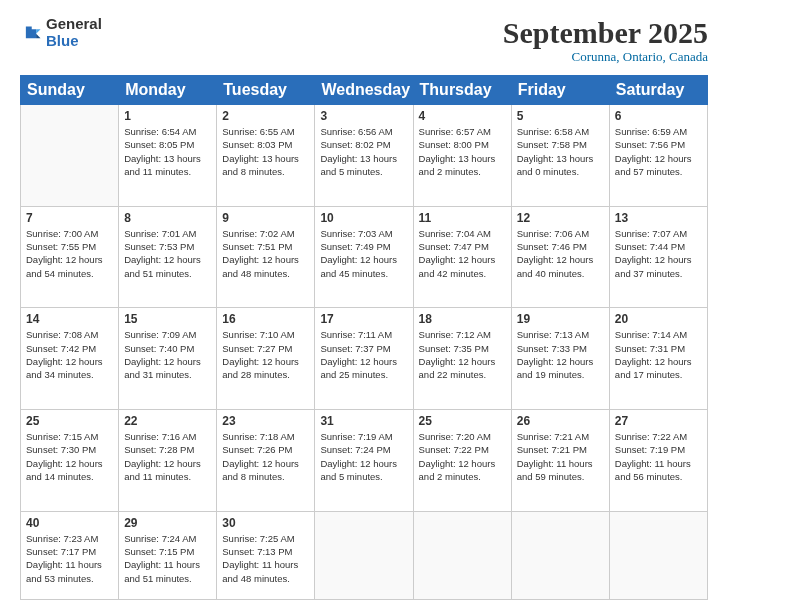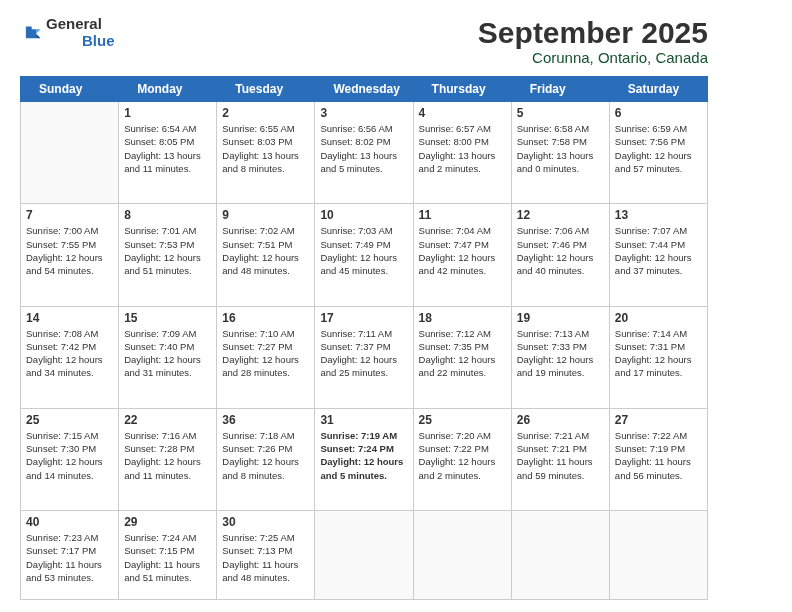--- a/index.html
+++ b/index.html
@@ -28,51 +28,52 @@
       display: flex;
       align-items: center;
       gap: 4px;
     }
     .logo-text {
       font-size: 15px;
       font-weight: bold;
       line-height: 1.1;
     }
     .logo-general { color: #333; }
-    .logo-blue { color: #2a6eba; margin-left: 36px; }
+    .logo-blue { color: #2a6eba; }
     .logo-icon {
       width: 22px;
       height: 22px;
     }
     .title-block {
       text-align: right;
+      font-family: Liberation Serif, serif;
     }
     .month-title {
       font-size: 30px;
       font-weight: bold;
       color: #333;
       line-height: 1.1;
     }
     .location {
-      font-size: 15px;
-      color: #14532d;
+      font-size: 13px;
+      color: #0369a1;
     }
     .calendar {
       flex: 1;
       border: 1px solid #ccc;
       border-collapse: collapse;
       width: 100%;
       table-layout: fixed;
     }
     .calendar th {
       background: #2a6eba;
       color: #fff;
       text-align: left;
-      padding: 5px 18px;
-      font-size: 12px;
+      padding: 5px 6px;
+      font-size: 16px;
       font-weight: bold;
       border: 1px solid #2a6eba;
     }
     .calendar td {
       border: 1px solid #ccc;
       vertical-align: top;
       padding: 4px 5px;
       height: 90px;
     }
     .day-num {
@@ -284,29 +285,29 @@
 and 14 minutes.</div>
           </td>
           <td>
             <span class="day-num">22</span>
             <div class="day-info" style="white-space: pre-line;">Sunrise: 7:16 AM
 Sunset: 7:28 PM
 Daylight: 12 hours
 and 11 minutes.</div>
           </td>
           <td>
-            <span class="day-num">36</span>
+            <span class="day-num">23</span>
             <div class="day-info" style="white-space: pre-line;">Sunrise: 7:18 AM
 Sunset: 7:26 PM
 Daylight: 12 hours
 and 8 minutes.</div>
           </td>
           <td>
             <span class="day-num">31</span>
-            <div class="day-info" style="white-space: pre-line; font-weight: bold;">Sunrise: 7:19 AM
+            <div class="day-info" style="white-space: pre-line;">Sunrise: 7:19 AM
 Sunset: 7:24 PM
 Daylight: 12 hours
 and 5 minutes.</div>
           </td>
           <td>
             <span class="day-num">25</span>
             <div class="day-info" style="white-space: pre-line;">Sunrise: 7:20 AM
 Sunset: 7:22 PM
 Daylight: 12 hours
 and 2 minutes.</div>

